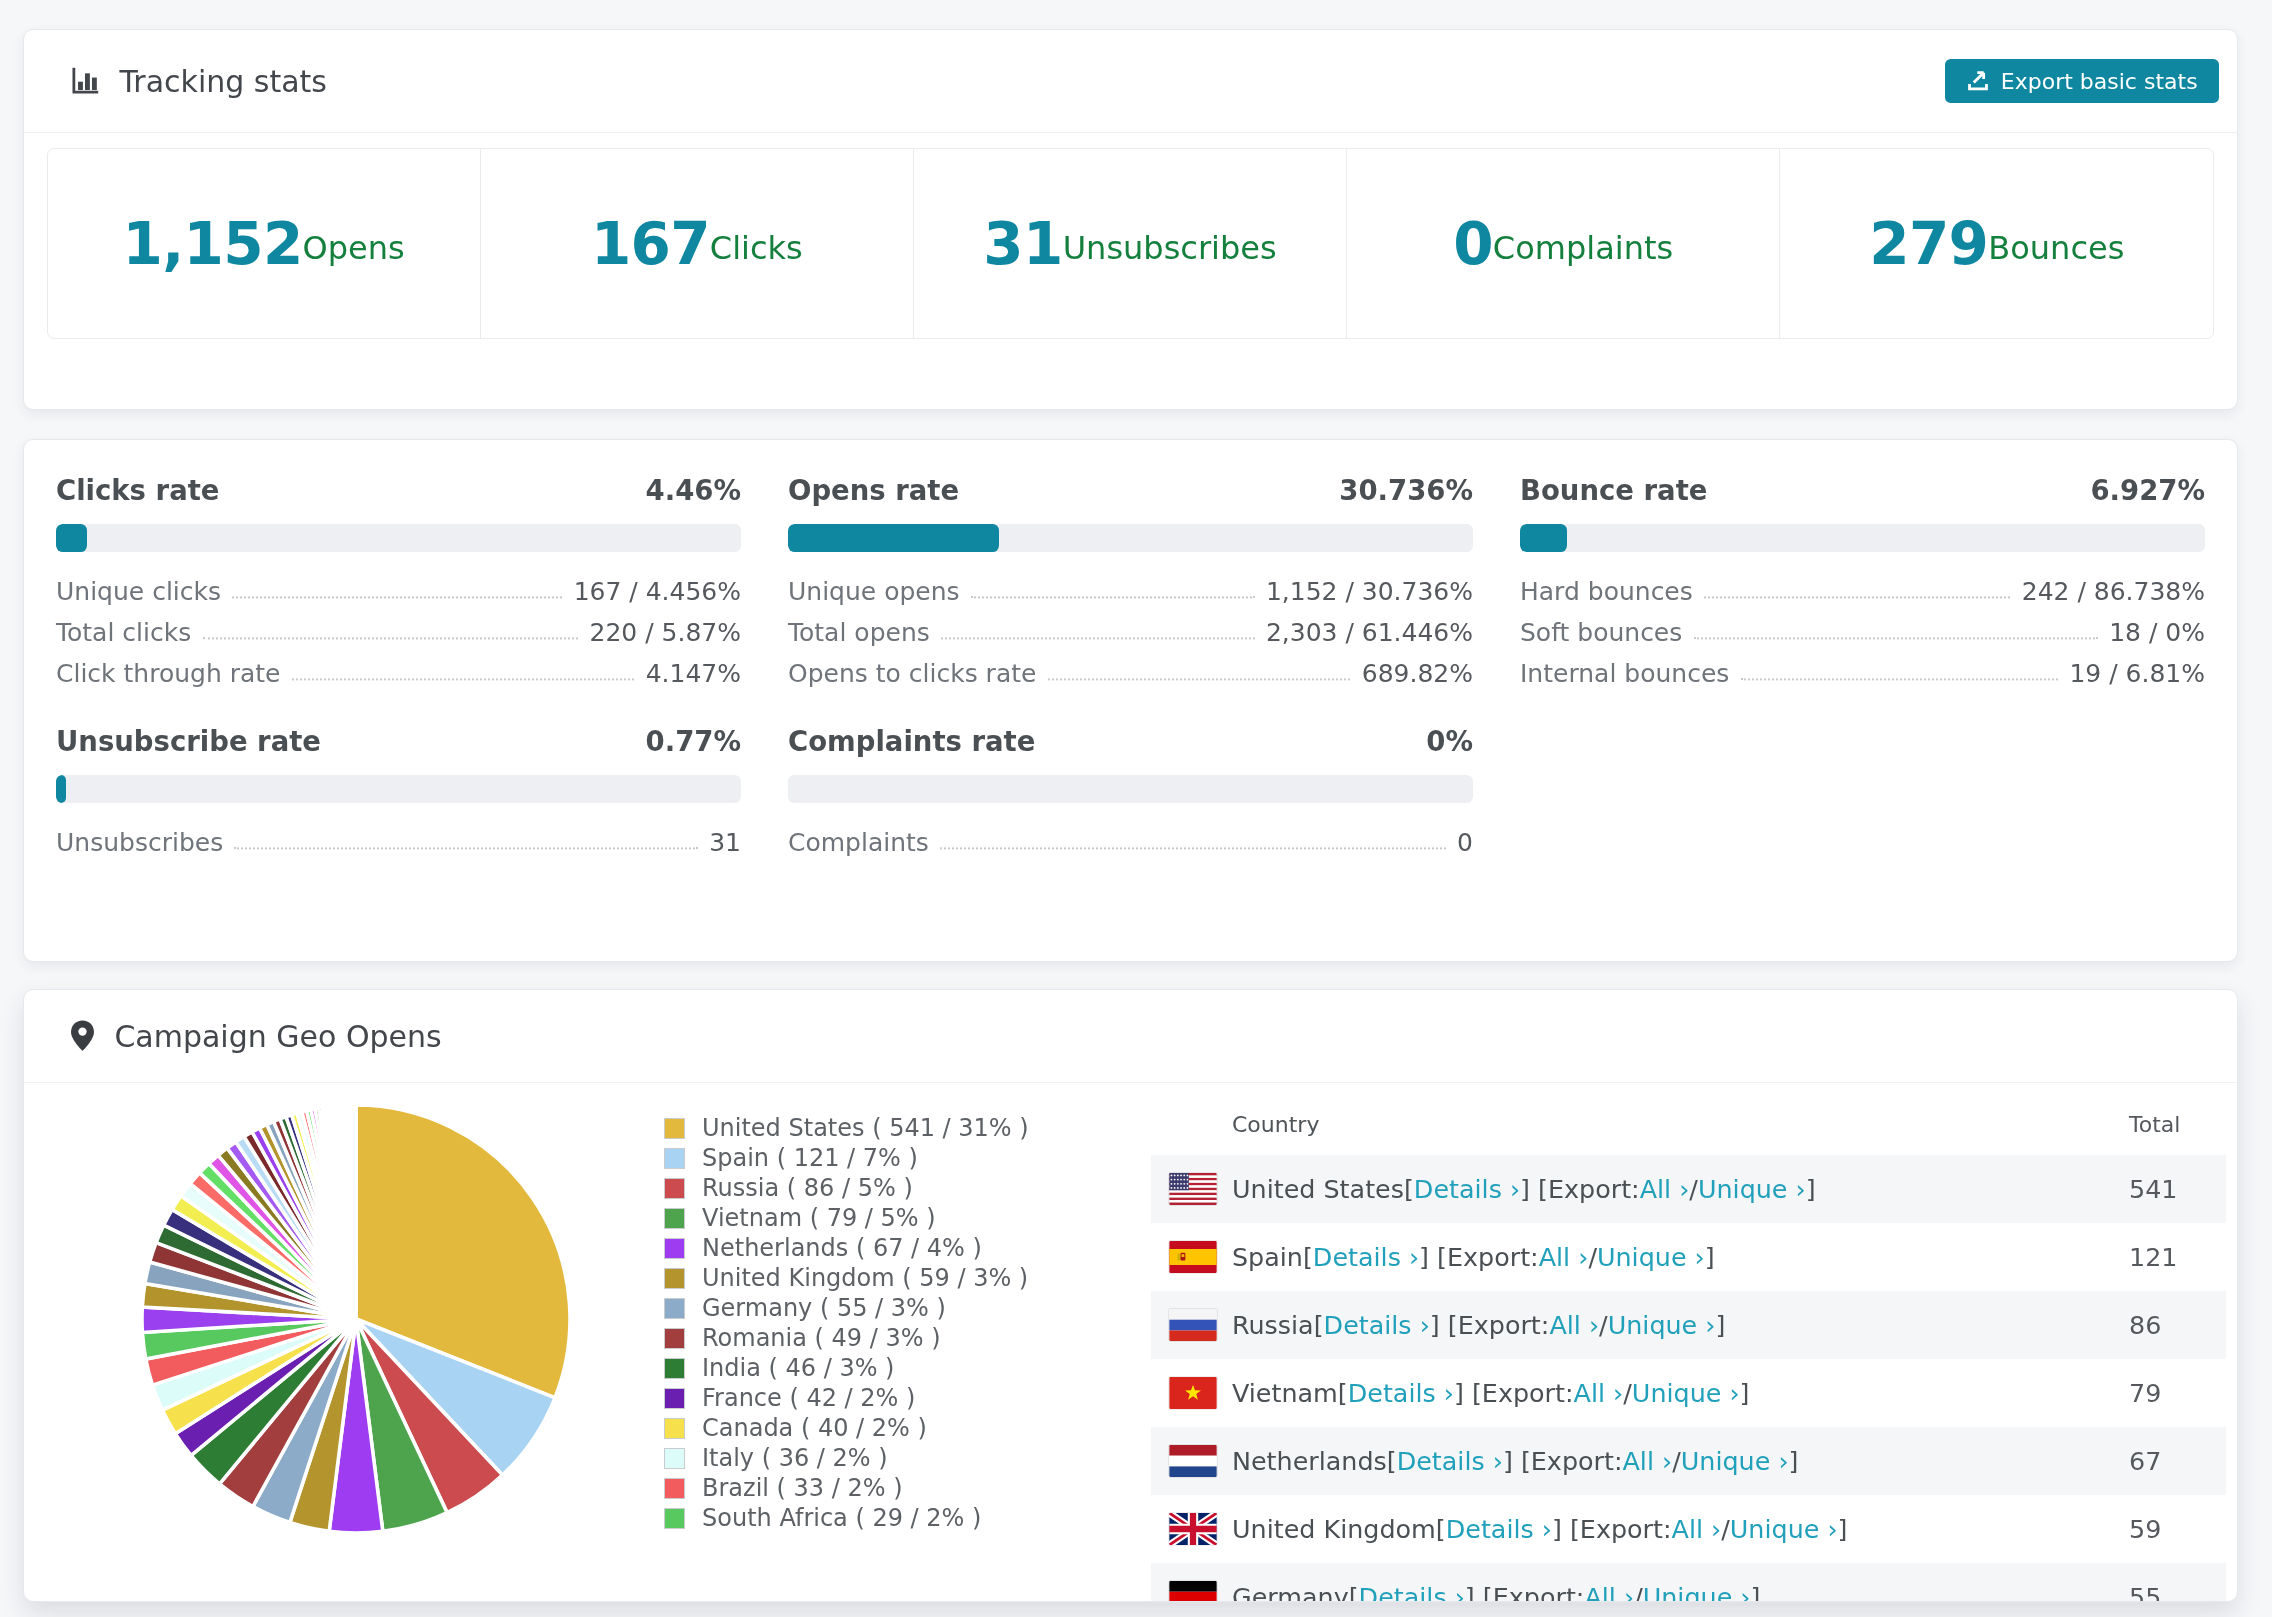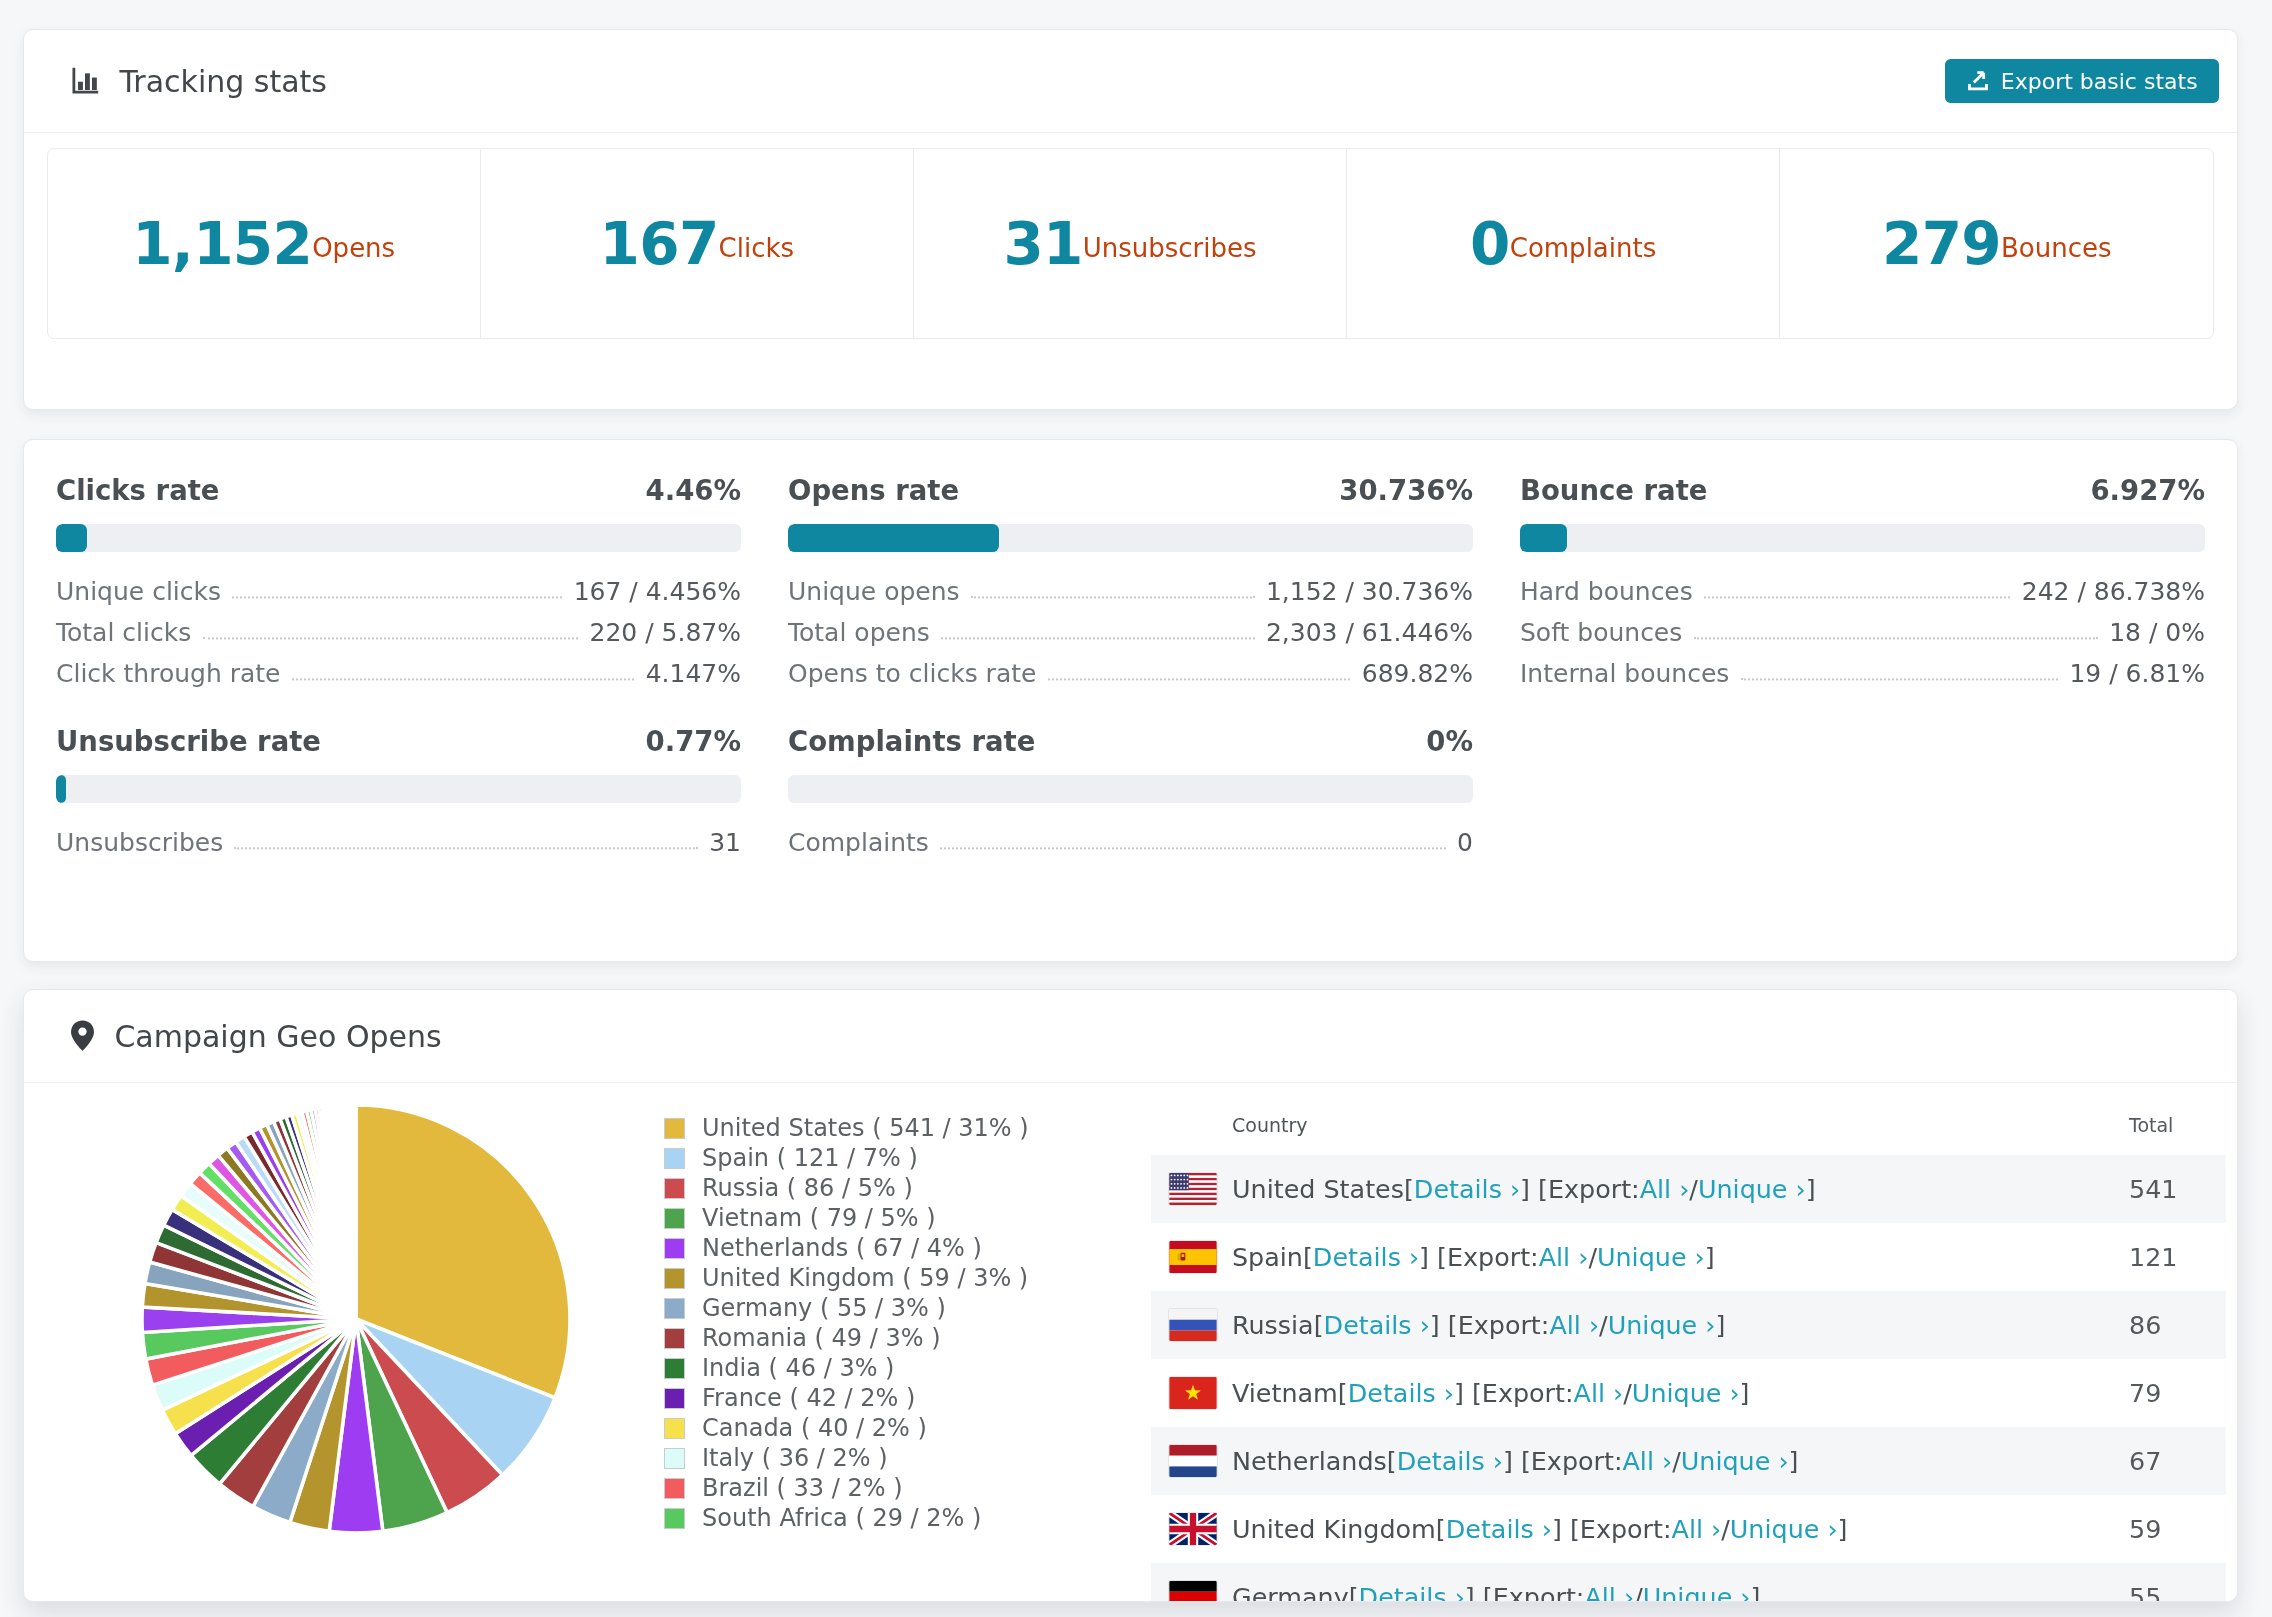--- a/index.html
+++ b/index.html
@@ -40,21 +40,21 @@
     margin:15px 22.6px 0 22.6px;height:191px;
     border:1.4px solid #e9ebef;border-radius:7px;
     display:grid;grid-template-columns:repeat(5,1fr);box-sizing:border-box;
   }
   .summary-cell{
     display:flex;flex-direction:row;align-items:center;justify-content:center;
     border-right:1.4px solid #e9ebef;
   }
   .summary-cell:last-child{border-right:none;}
   .summary-value{font-size:58px;font-weight:700;color:#0f87a0;letter-spacing:-0.7px;line-height:1;}
-  .summary-label{font-size:26px;color:#c2410c;margin-top:8.5px;}
+  .summary-label{font-size:32px;color:#15803d;margin-top:8.5px;}
 
   
   .rates-grid{
     padding:34px 32px 0 32px;
     display:grid;grid-template-columns:repeat(3,1fr);
     column-gap:47px;row-gap:31px;
   }
   .rate-head{display:flex;justify-content:space-between;align-items:center;
     font-size:27.5px;font-weight:700;color:#4a4f54;line-height:32px;}
   .rate-bar{margin-top:18.4px;height:28px;background:#edeff2;border-radius:6.4px;
@@ -68,21 +68,21 @@
 
   
   .geo-content{position:relative;height:517px;}
   #pie-svg{position:absolute;left:106px;top:10px;width:452px;height:452px;}
   #legend{position:absolute;left:640px;top:30px;}
   .legend-item{display:flex;align-items:center;height:30px;font-size:24px;color:#5d6165;}
   .legend-swatch{width:21px;height:21px;border:1.4px solid #c9cccf;margin-right:17px;box-sizing:border-box;flex:none;}
 
   .geo-table{position:absolute;left:1127px;top:11.3px;width:1075px;}
   .geo-thead{position:relative;height:61px;display:flex;align-items:center;
-    padding-left:81px;font-size:19px;color:#4f5459;box-sizing:border-box;}
+    padding-left:81px;font-size:22px;color:#4f5459;box-sizing:border-box;}
   .geo-row{position:relative;height:68px;display:flex;align-items:center;
     padding-left:81px;font-size:25.4px;color:#4a4f54;box-sizing:border-box;white-space:nowrap;}
   .geo-row.striped{background:#f5f6f7;}
   .row-flag{position:absolute;left:18.4px;top:50%;transform:translateY(-50%);
     width:48px;height:32px;border-radius:1.4px;overflow:hidden;
     box-shadow:0 0 0 0.7px rgba(0,0,0,.10);}
   .row-flag svg{display:block;}
   .cell-total{position:absolute;left:978px;color:#55595e;}
   .lnk{color:#21a0bb;text-decoration:none;cursor:pointer;}
 </style>

